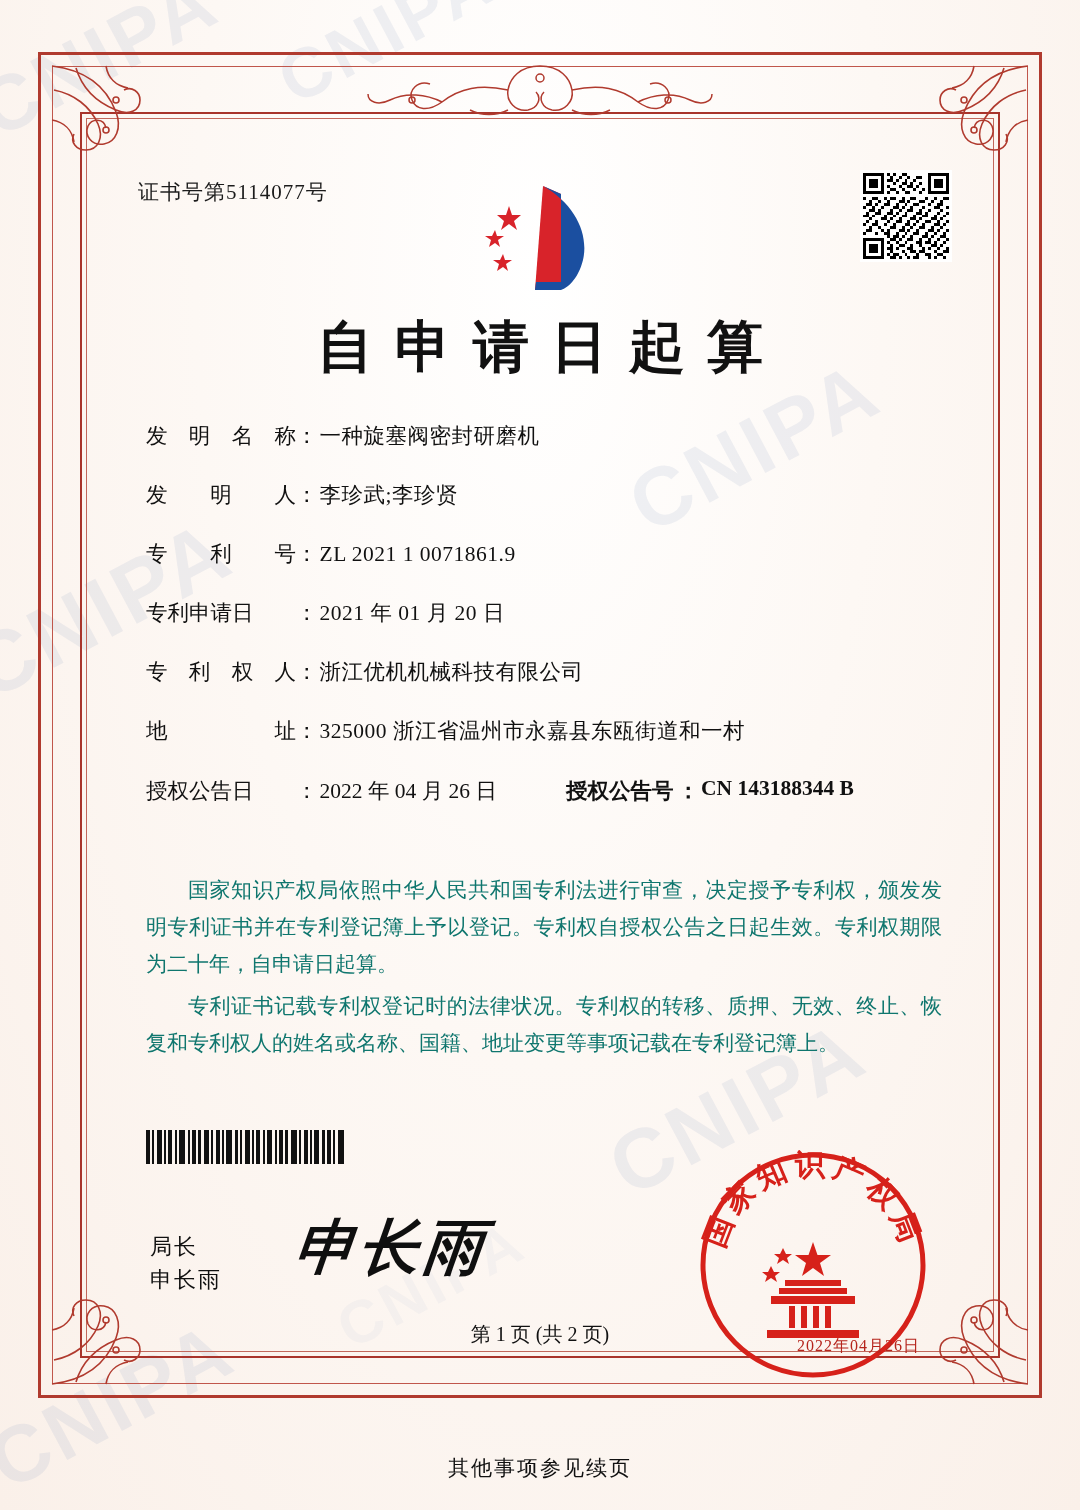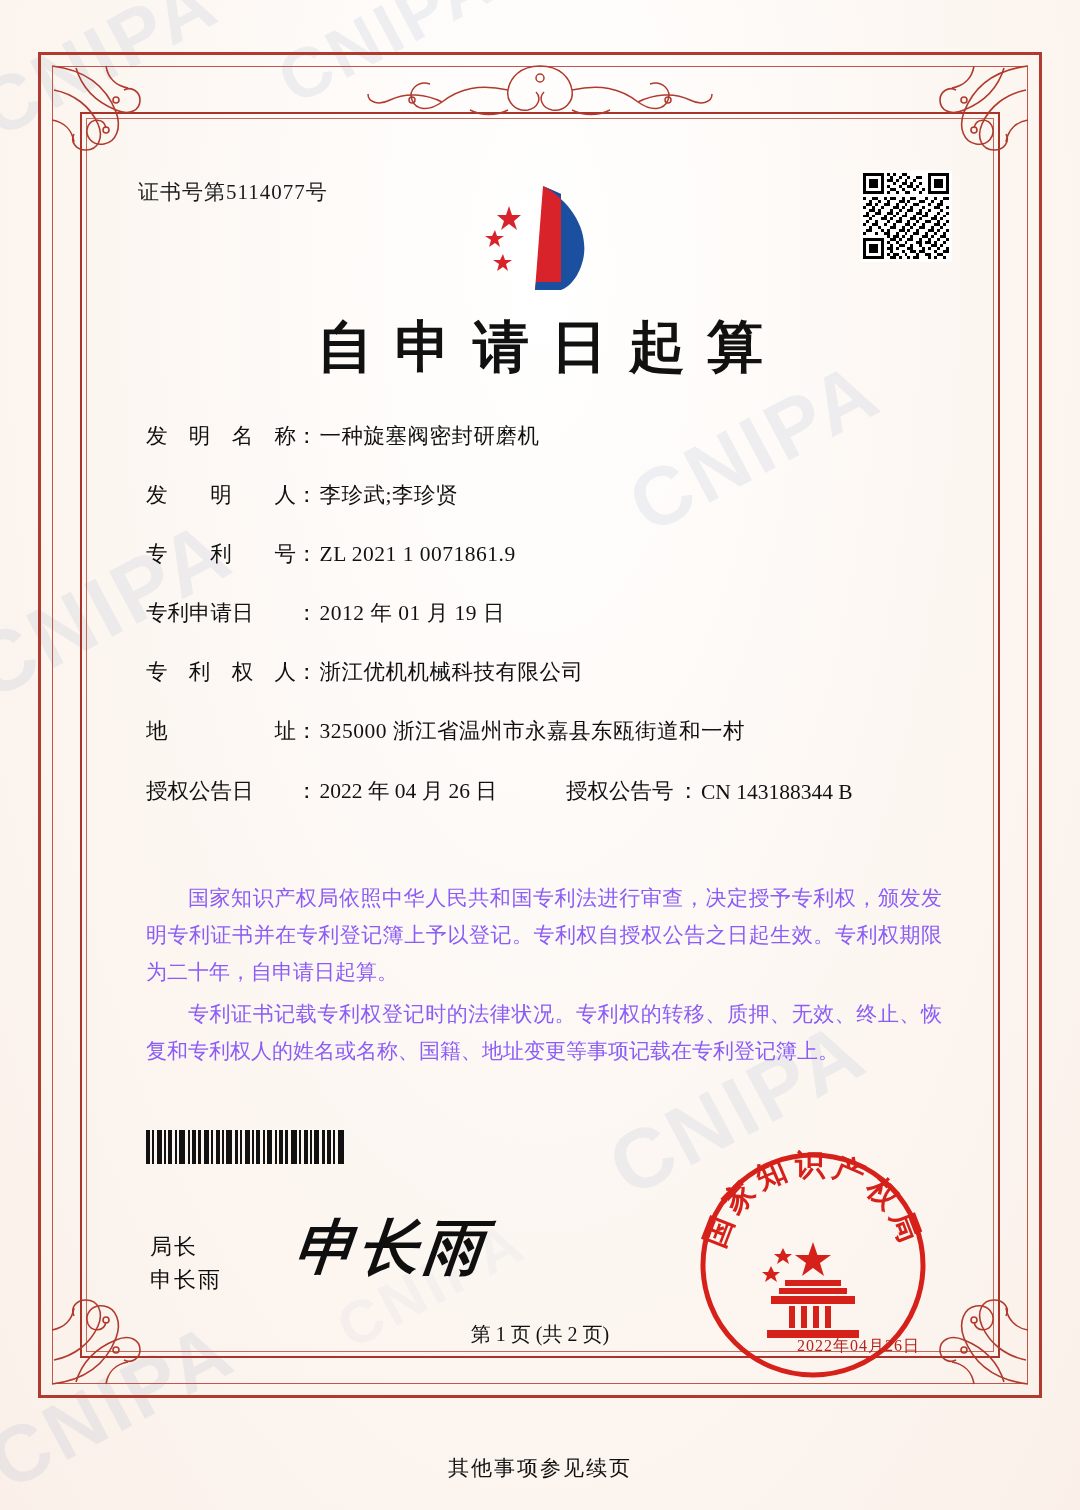--- a/index.html
+++ b/index.html
@@ -196,43 +196,42 @@
   .field-value { flex: 1; letter-spacing: 0.5px; }
 
   .two-col {
     display: flex;
     align-items: baseline;
     margin-bottom: 26px;
     font-size: 21.5px;
     color: #111;
   }
   .two-col .col-a { width: 420px; display: flex; align-items: baseline; }
-  .two-col .col-b { display: flex; align-items: flex-end; }
+  .two-col .col-b { display: flex; align-items: flex-start; font-weight: bold; }
   .two-col .lbl2 {
     width: 150px;
     flex: none;
     display: flex;
     justify-content: space-between;
     text-align: right;
   }
   .two-col .lbl3 {
     flex: none;
     margin-right: 4px;
   }
 
   .paragraphs {
     position: absolute;
     left: 36px;
     right: 28px;
     top: 722px;
     font-size: 21px;
     line-height: 1.75;
-    color: #8b5cf6;
+    color: #0f766e;
     text-align: justify;
-    margin-top: 8px;
   }
   .paragraphs p {
     margin: 0 0 6px 0;
     text-indent: 2em;
   }
 
   
   .barcode {
     position: absolute;
     left: 36px;
@@ -659,21 +658,21 @@
         </div>
         <div class="field-colon">：</div>
         <div class="field-value">ZL 2021 1 0071861.9</div>
       </div>
 
       <div class="field-row">
         <div class="field-label">
           <span class="lb">专利申请日</span>
         </div>
         <div class="field-colon">：</div>
-        <div class="field-value">2012 年 01 月 19 日</div>
+        <div class="field-value">2021 年 01 月 20 日</div>
       </div>
 
       <div class="field-row">
         <div class="field-label">
           <span class="lb">专</span>
             <span class="lb">利</span>
             <span class="lb">权</span>
             <span class="lb">人</span>
         </div>
         <div class="field-colon">：</div>

